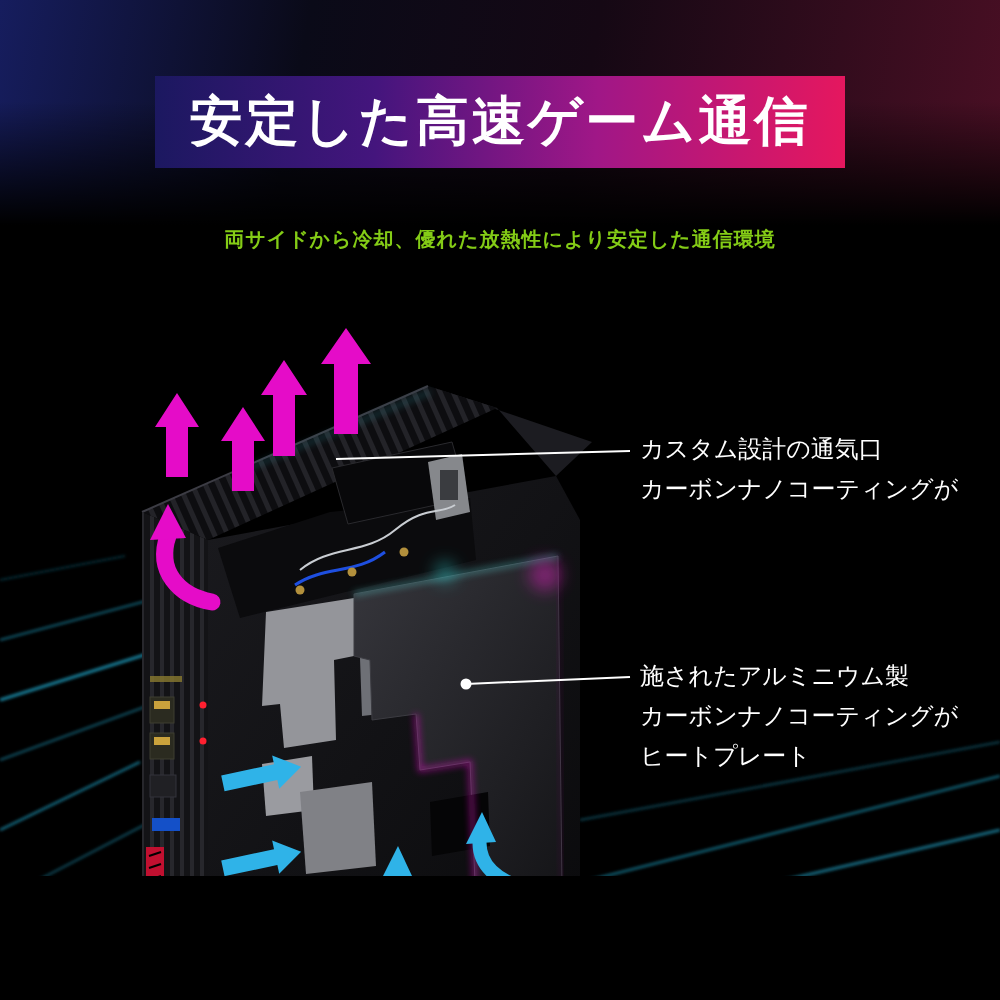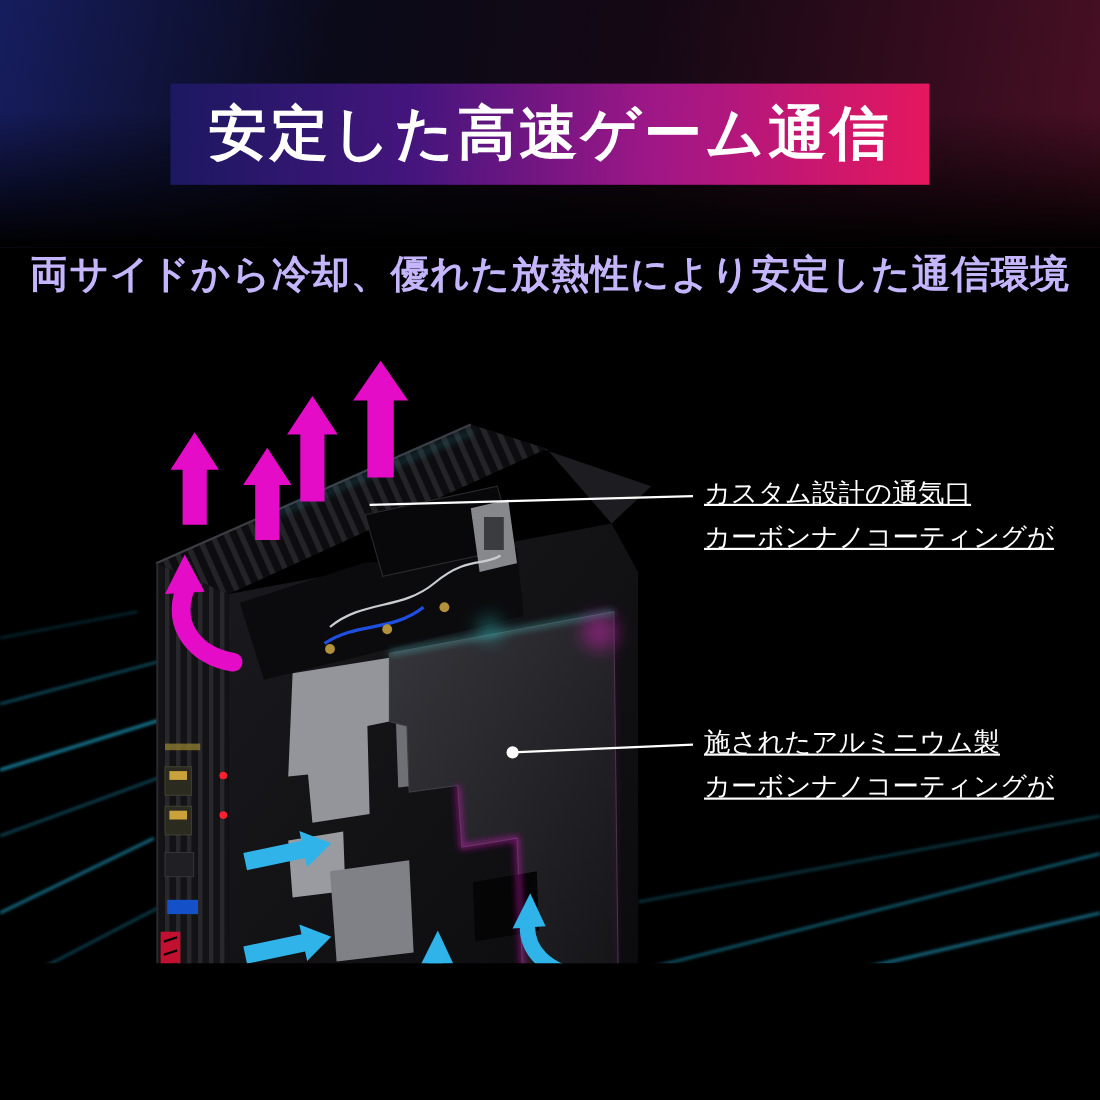--- a/index.html
+++ b/index.html
@@ -17,24 +17,24 @@
   .banner{
     position:absolute;left:155px;top:76px;width:690px;height:92px;
     display:flex;align-items:center;justify-content:center;
     background:linear-gradient(92deg,#1b1860 0%,#44157d 32%,#a01787 64%,#e6175e 100%);
   }
   .banner h1{
     margin:0;font-size:53px;font-weight:800;letter-spacing:3px;color:#fff;white-space:nowrap;
   }
   .subtitle{
     position:absolute;left:0;top:226px;width:1000px;text-align:center;
-    font-size:35px;font-weight:700;letter-spacing:1px;color:#c4b5fd;white-space:nowrap;
+    font-size:20px;font-weight:700;letter-spacing:1px;color:#84cc16;white-space:nowrap;
   }
   .scene{position:absolute;left:0;top:0;width:1000px;height:1000px;}
-  .callout{position:absolute;font-size:24px;line-height:40px;font-weight:500;color:#fff;white-space:nowrap;text-decoration:underline;}
+  .callout{position:absolute;font-size:24px;line-height:40px;font-weight:500;color:#fff;white-space:nowrap;}
   .callout-vent{left:640px;top:429px;}
   .callout-heatplate{left:640px;top:656px;}
 </style>
 </head>
 <body>
 
 <div class="page">
 
   <div class="top-glow"></div>
 
@@ -186,15 +186,16 @@
   </svg>
 
   <div class="callout callout-vent">
     <div>カスタム設計の通気口</div>
     <div>カーボンナノコーティングが</div>
   </div>
 
   <div class="callout callout-heatplate">
     <div>施されたアルミニウム製</div>
     <div>カーボンナノコーティングが</div>
+    <div>ヒートプレート</div>
   </div>
 
 </div>
 
 </body></html>

